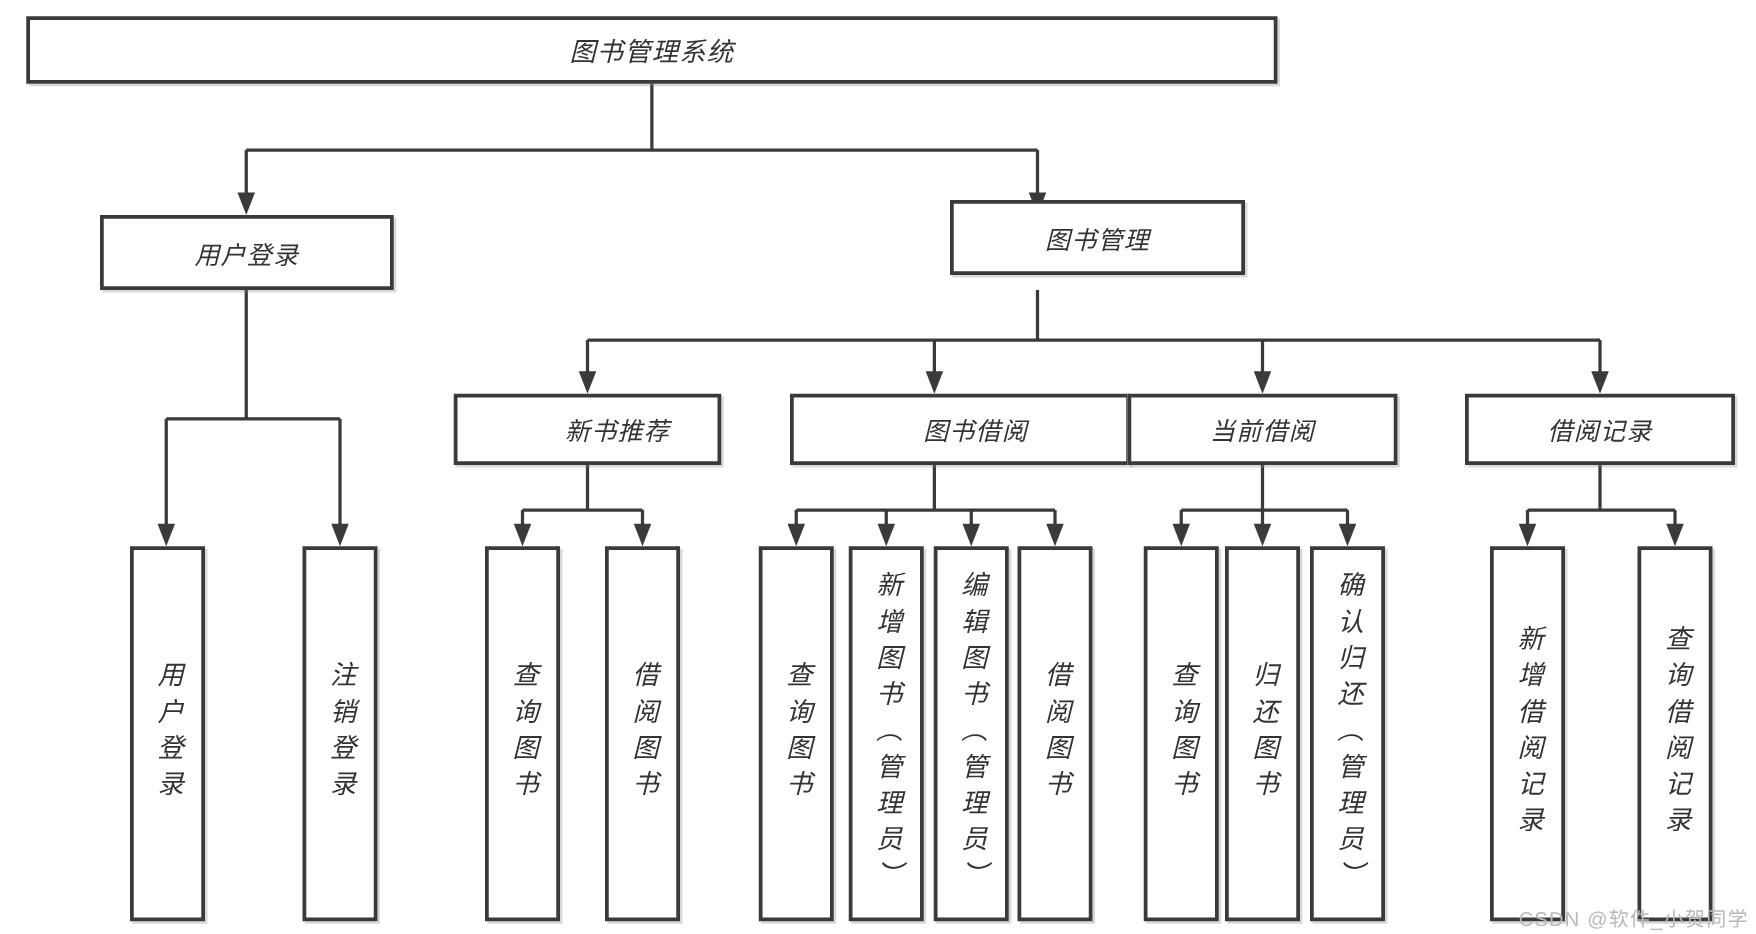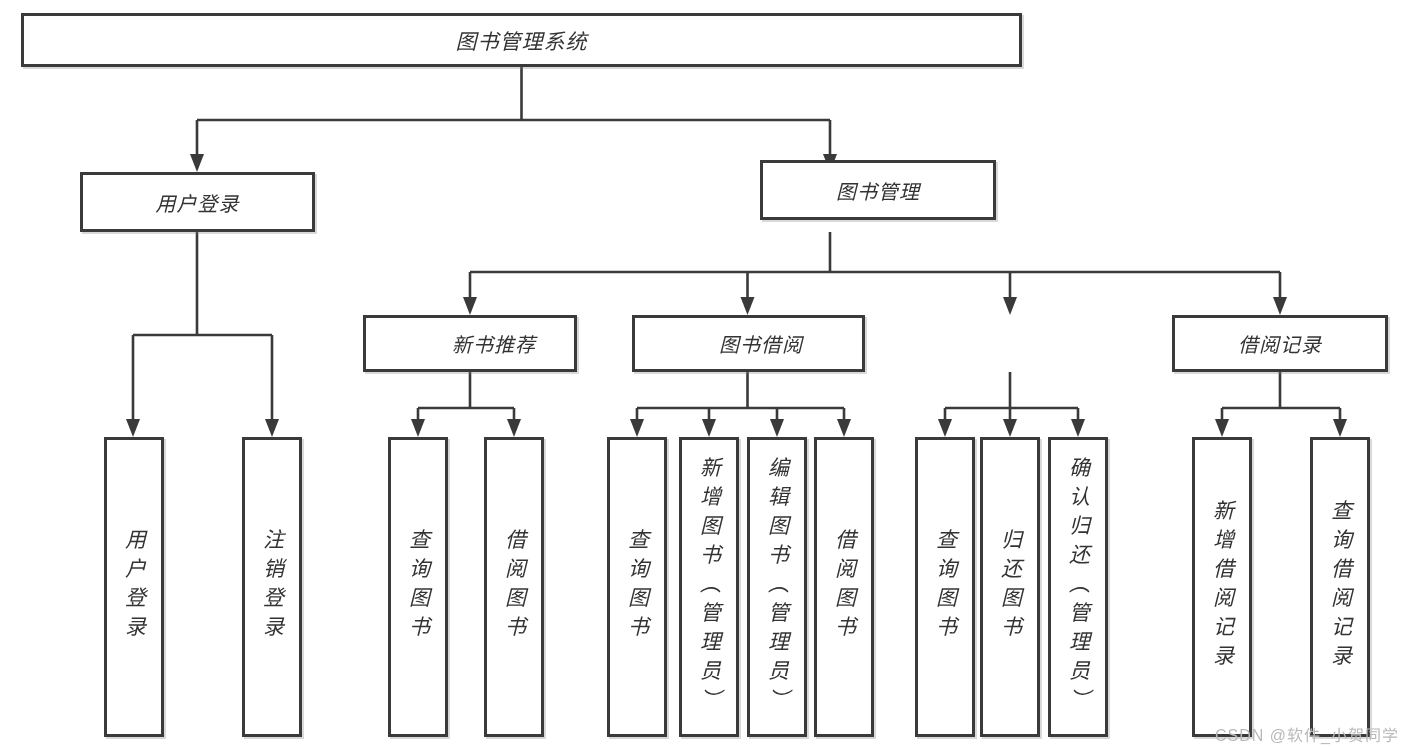--- a/index.html
+++ b/index.html
@@ -102,21 +102,22 @@
     <polygon points="1215,419 1229,419 1222,437"></polygon>
     <polygon points="1333,419 1347,419 1340,437"></polygon>
   </svg>
 
   <div class="box root-box" style="left:21px; top:13px; width:1001px; height:54px;">图书管理系统</div>
 
   <div class="box" style="left:80px; top:172px; width:235px; height:60px;">用户登录</div>
   <div class="box" style="left:712px; top:160px; width:236px; height:60px;margin-left:48px;">图书管理</div>
 
   <div class="box" style="left:363px; top:315px; width:214px; height:57px;padding-left:48px;">新书推荐</div>
-  <div class="box" style="left:632px; top:315px; width:233px; height:57px;padding-left:25px;">图书借阅</div>
+  <div class="box" style="left:632px; top:315px; width:272px; height:57px;padding-left:25px;">图书借阅</div>
+  <div class="box" style="left:902px; top:315px; width:216px; height:57px;">当前借阅</div>
   <div class="box" style="left:1172px; top:315px; width:216px; height:57px;text-align:right;">借阅记录</div>
 
   <div class="box leaf" style="left:104px; top:437px; width:60px; height:300px;">用户登录</div>
   <div class="box leaf" style="left:242px; top:437px; width:60px; height:300px;">注销登录</div>
 
   <div class="box leaf" style="left:388px; top:437px; width:60px; height:300px;">查询图书</div>
   <div class="box leaf" style="left:484px; top:437px; width:60px; height:300px;">借阅图书</div>
 
   <div class="box leaf" style="left:607px; top:437px; width:60px; height:300px;">查询图书</div>
   <div class="box leaf" style="left:679px; top:437px; width:60px; height:300px;">新增图书（管理员）</div>

